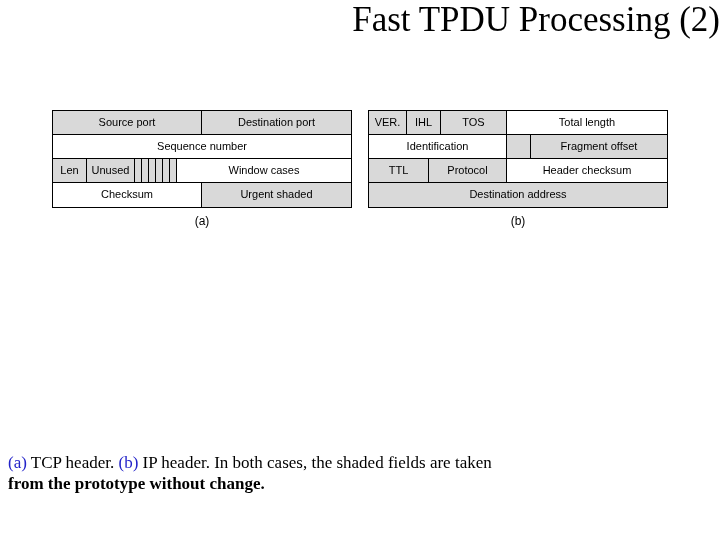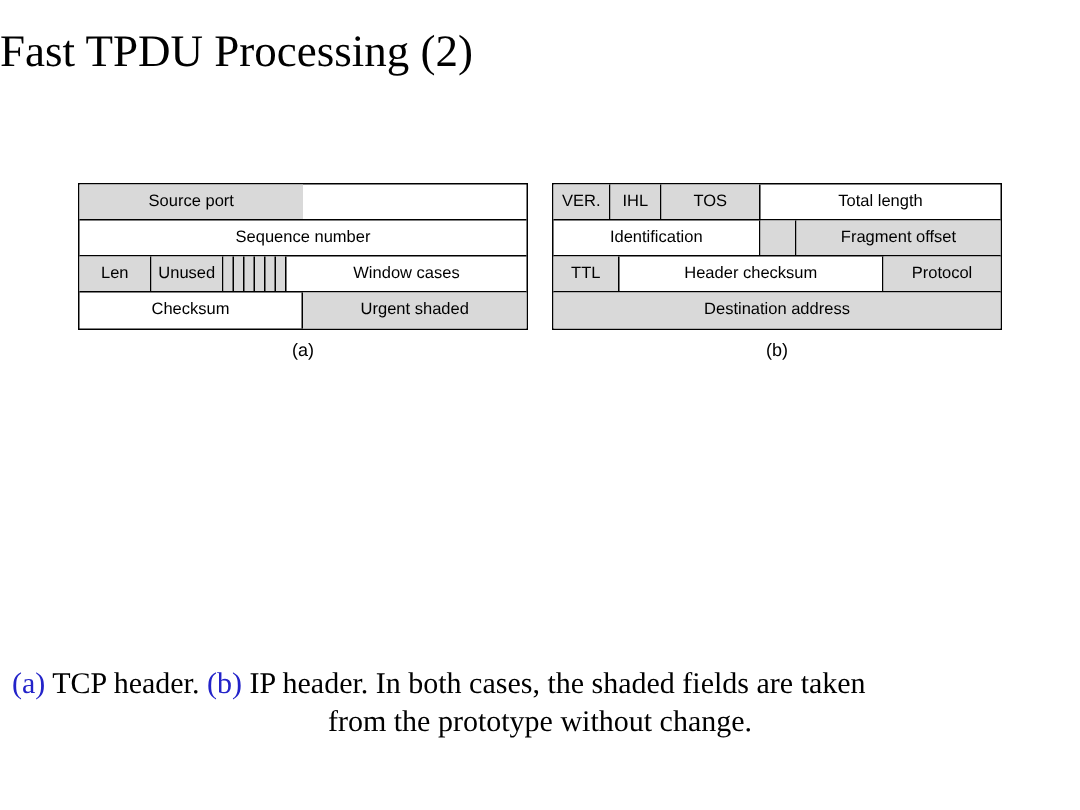--- a/index.html
+++ b/index.html
@@ -7,23 +7,22 @@
     margin: 0;
     padding: 0;
     width: 720px;
     height: 540px;
     background: #fff;
     font-family: "Times New Roman", Times, serif;
     color: #000;
     position: relative;
   }
   .title {
-    text-align: left;
-    font-size: 30px;
-    margin-top: 18px;
+    text-align: right;
+    font-size: 35px;
     font-weight: normal;
   }
   .diagrams {
     display: flex;
     justify-content: center;
     gap: 16px;
     margin-top: 70px;
     padding: 0 60px;
     font-family: Arial, Helvetica, sans-serif;
     font-size: 11px;
@@ -64,49 +63,50 @@
   .ticks span {
     flex: 1;
     border-right: 1px solid #000;
   }
   .ticks span:last-child { border-right: none; }
   .caption {
     position: absolute;
     left: 0;
     right: 0;
     bottom: 46px;
-    font-size: 20px;
+    font-size: 17px;
     text-align: left;
     padding: 0 8px;
     line-height: 1.25;
   }
   .caption .blue { color: #2323c9; }
   .caption .cont {
     display: block;
-    text-align: center;
     padding-left: 0;
+    font-weight: bold;
   }
 </style>
 </head>
 <body>
 
 <div class="title">Fast TPDU Processing (2)</div>
 
 <div class="diagrams">
 
   <div>
     <div class="hdr">
       <div class="row">
         <div class="cell shaded" style="width:50%">Source port</div>
+        <div class="cell shaded" style="width:50%">Destination  port</div>
       </div>
       <div class="row">
         <div class="cell" style="width:100%">Sequence number</div>
       </div>
       <div class="row">
-        <div class="cell shaded" style="width:48px">Len</div>
+        <div class="cell shaded" style="width:34px">Len</div>
         <div class="cell shaded" style="width:48px">Unused</div>
         <div class="ticks shaded">
           <span></span>
             <span></span>
             <span></span>
             <span></span>
             <span></span>
             <span></span>
         </div>
         <div class="cell" style="flex:1">Window cases</div>
@@ -126,23 +126,23 @@
         <div class="cell shaded" style="width:34px">IHL</div>
         <div class="cell shaded" style="width:66px">TOS</div>
         <div class="cell" style="flex:1">Total length</div>
       </div>
       <div class="row">
         <div class="cell" style="width:138px">Identification</div>
         <div class="cell shaded" style="width:24px"></div>
         <div class="cell shaded" style="flex:1">Fragment offset</div>
       </div>
       <div class="row">
-        <div class="cell shaded" style="width:44px">TTL</div>
+        <div class="cell shaded" style="width:60px">TTL</div>
+        <div class="cell shaded" style="width:78px">Protocol</div>
         <div class="cell" style="flex:1">Header checksum</div>
-        <div class="cell shaded" style="width:78px">Protocol</div>
       </div>
       <div class="row">
         <div class="cell shaded" style="width:100%">Destination address</div>
       </div>
     </div>
     <div class="label">(b)</div>
   </div>
 
 </div>
 

